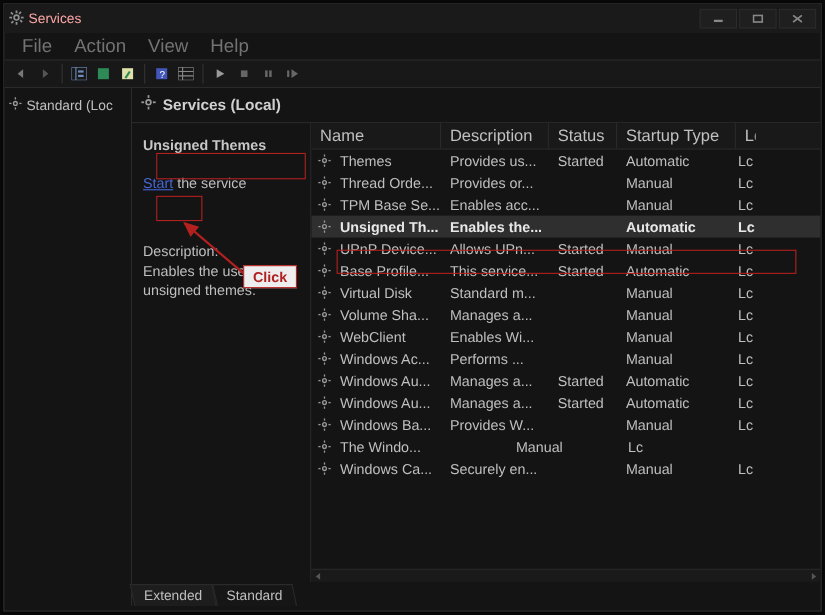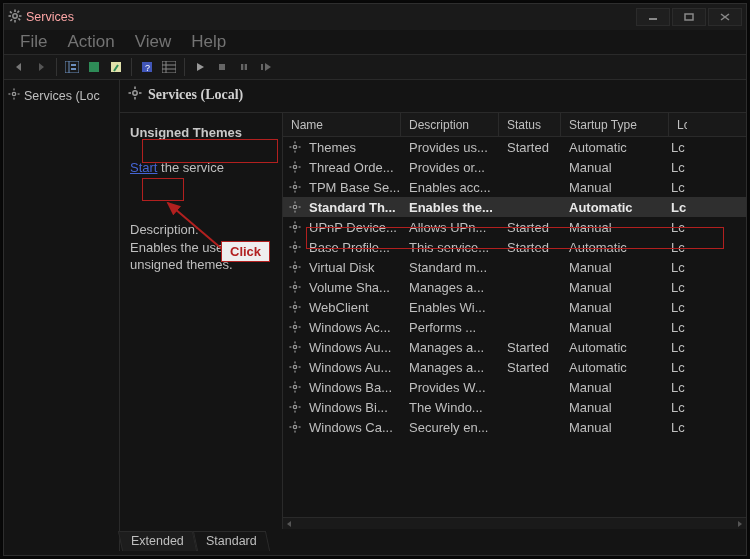--- a/index.html
+++ b/index.html
@@ -18,33 +18,33 @@
   .menuitem { padding: 2px 10px; font-size: 17px; color: #737373; }
   
   .toolbar { display: flex; align-items: center; height: 26px; padding: 0 4px; border-top: 1px solid #2a2a2a; border-bottom: 1px solid #2a2a2a; background: #181818; }
   .tbtn { width: 18px; height: 18px; margin: 0 2px; display: flex; align-items: center; justify-content: center; }
   .tool-sep { width: 1px; height: 18px; margin: 0 4px; background: #333; }
   
   .body { display: flex; height: calc(100% - 26px - 24px - 26px - 4px); }
   .left-tree { width: 116px; border-right: 1px solid #2a2a2a; padding-top: 6px; }
   .tree-node { display: flex; align-items: center; padding: 2px 4px; font-size: 12.5px; white-space: nowrap; overflow: hidden; }
   .right { flex: 1; display: flex; flex-direction: column; min-width: 0; }
-  .right-header { display: flex; align-items: center; padding: 6px 8px 8px 8px; border-bottom: 1px solid #2a2a2a; font-family: Liberation Serif, serif; }
+  .right-header { display: flex; align-items: center; padding: 6px 8px 8px 8px; border-bottom: 1px solid #2a2a2a; }
   .right-header .rh-title { font-size: 14px; font-weight: 600; color: #d0d0d0; margin-left: 6px; }
   .right-main { flex: 1; display: flex; min-height: 0; }
   
   .info-panel { width: 162px; padding: 12px 10px 10px 10px; position: relative; }
   .info-title { font-weight: 600; color: #c8c8c8; margin-bottom: 20px; }
   .start-line { margin-top: 6px; }
   .start-link { color: #4565d4; text-decoration: underline; font-size: 13px; }
   .desc-block { margin-top: 46px; font-size: 13px; line-height: 1.35; }
   
   .list { flex: 1; display: flex; flex-direction: column; border-left: 1px solid #2a2a2a; min-width: 0; }
   .list-header { display: flex; height: 24px; border-bottom: 1px solid #2a2a2a; background: #191919; }
-  .lh-cell { display: flex; align-items: center; padding: 0 8px; font-size: 12px; color: #c0c0c0; border-right: 1px solid #2a2a2a; white-space: nowrap; overflow: hidden; }
+  .lh-cell { display: flex; align-items: center; padding: 0 8px; font-size: 15px; color: #c0c0c0; border-right: 1px solid #2a2a2a; white-space: nowrap; overflow: hidden; }
   .col-name { width: 118px; }
   .col-desc { width: 98px; }
   .col-stat { width: 62px; }
   .col-type { width: 108px; }
   .col-last { width: 18px; }
   .list-body { flex: 1; overflow: hidden; }
   .row { display: flex; height: 20px; padding: 0 0 0 4px; font-size: 13px; }
   .row .ricon { width: 16px; display: flex; align-items: center; justify-content: center; }
   .row .rc { display: flex; align-items: center; padding: 0 6px; white-space: nowrap; overflow: hidden; text-overflow: ellipsis; }
   .row.sel { background: #2f2f2f; color: #e8e8e8; }
@@ -196,21 +196,21 @@
           <svg class="gear-svg-s" viewBox="0 0 14 14">
               <g fill="#9a9a9a">
                 <circle cx="7" cy="7" r="2" fill="#1a1a1a" stroke="#9a9a9a" stroke-width="1.4"></circle>
                 <rect x="6.3" y="0.5" width="1.4" height="2.3"></rect>
                 <rect x="6.3" y="11.2" width="1.4" height="2.3"></rect>
                 <rect x="0.5" y="6.3" width="2.3" height="1.4"></rect>
                 <rect x="11.2" y="6.3" width="2.3" height="1.4"></rect>
               </g>
             </svg>
         </span>
-        <span>Services (Loc</span>
+        <span>Standard (Loc</span>
       </div>
     </div>
 
     <div class="right">
       <div class="right-header">
         <span><svg class="gear-svg" viewBox="0 0 14 14">
               <g fill="#9a9a9a">
                 <circle cx="7" cy="7" r="2.2" fill="#1a1a1a" stroke="#9a9a9a" stroke-width="1.5"></circle>
                 <rect x="6.2" y="0.5" width="1.6" height="2.5"></rect>
                 <rect x="6.2" y="11" width="1.6" height="2.5"></rect>
@@ -302,21 +302,21 @@
                   <svg class="gear-svg-s" viewBox="0 0 14 14">
                     <g fill="#9a9a9a">
                       <circle cx="7" cy="7" r="2" fill="#1a1a1a" stroke="#9a9a9a" stroke-width="1.4"></circle>
                       <rect x="6.3" y="0.5" width="1.4" height="2.3"></rect>
                       <rect x="6.3" y="11.2" width="1.4" height="2.3"></rect>
                       <rect x="0.5" y="6.3" width="2.3" height="1.4"></rect>
                       <rect x="11.2" y="6.3" width="2.3" height="1.4"></rect>
                     </g>
                   </svg>
                 </span>
-                <span class="rc col-name">Standard Th...</span>
+                <span class="rc col-name">Unsigned Th...</span>
                 <span class="rc col-desc">Enables the...</span>
                 <span class="rc col-stat"></span>
                 <span class="rc col-type">Automatic</span>
                 <span class="rc col-last">Lc</span>
               </div>
               <div class="row">
                 <span class="ricon">
                   <svg class="gear-svg-s" viewBox="0 0 14 14">
                     <g fill="#9a9a9a">
                       <circle cx="7" cy="7" r="2" fill="#1a1a1a" stroke="#9a9a9a" stroke-width="1.4"></circle>
@@ -482,21 +482,20 @@
                   <svg class="gear-svg-s" viewBox="0 0 14 14">
                     <g fill="#9a9a9a">
                       <circle cx="7" cy="7" r="2" fill="#1a1a1a" stroke="#9a9a9a" stroke-width="1.4"></circle>
                       <rect x="6.3" y="0.5" width="1.4" height="2.3"></rect>
                       <rect x="6.3" y="11.2" width="1.4" height="2.3"></rect>
                       <rect x="0.5" y="6.3" width="2.3" height="1.4"></rect>
                       <rect x="11.2" y="6.3" width="2.3" height="1.4"></rect>
                     </g>
                   </svg>
                 </span>
-                <span class="rc col-name">Windows Bi...</span>
                 <span class="rc col-desc">The Windo...</span>
                 <span class="rc col-stat"></span>
                 <span class="rc col-type">Manual</span>
                 <span class="rc col-last">Lc</span>
               </div>
               <div class="row">
                 <span class="ricon">
                   <svg class="gear-svg-s" viewBox="0 0 14 14">
                     <g fill="#9a9a9a">
                       <circle cx="7" cy="7" r="2" fill="#1a1a1a" stroke="#9a9a9a" stroke-width="1.4"></circle>

